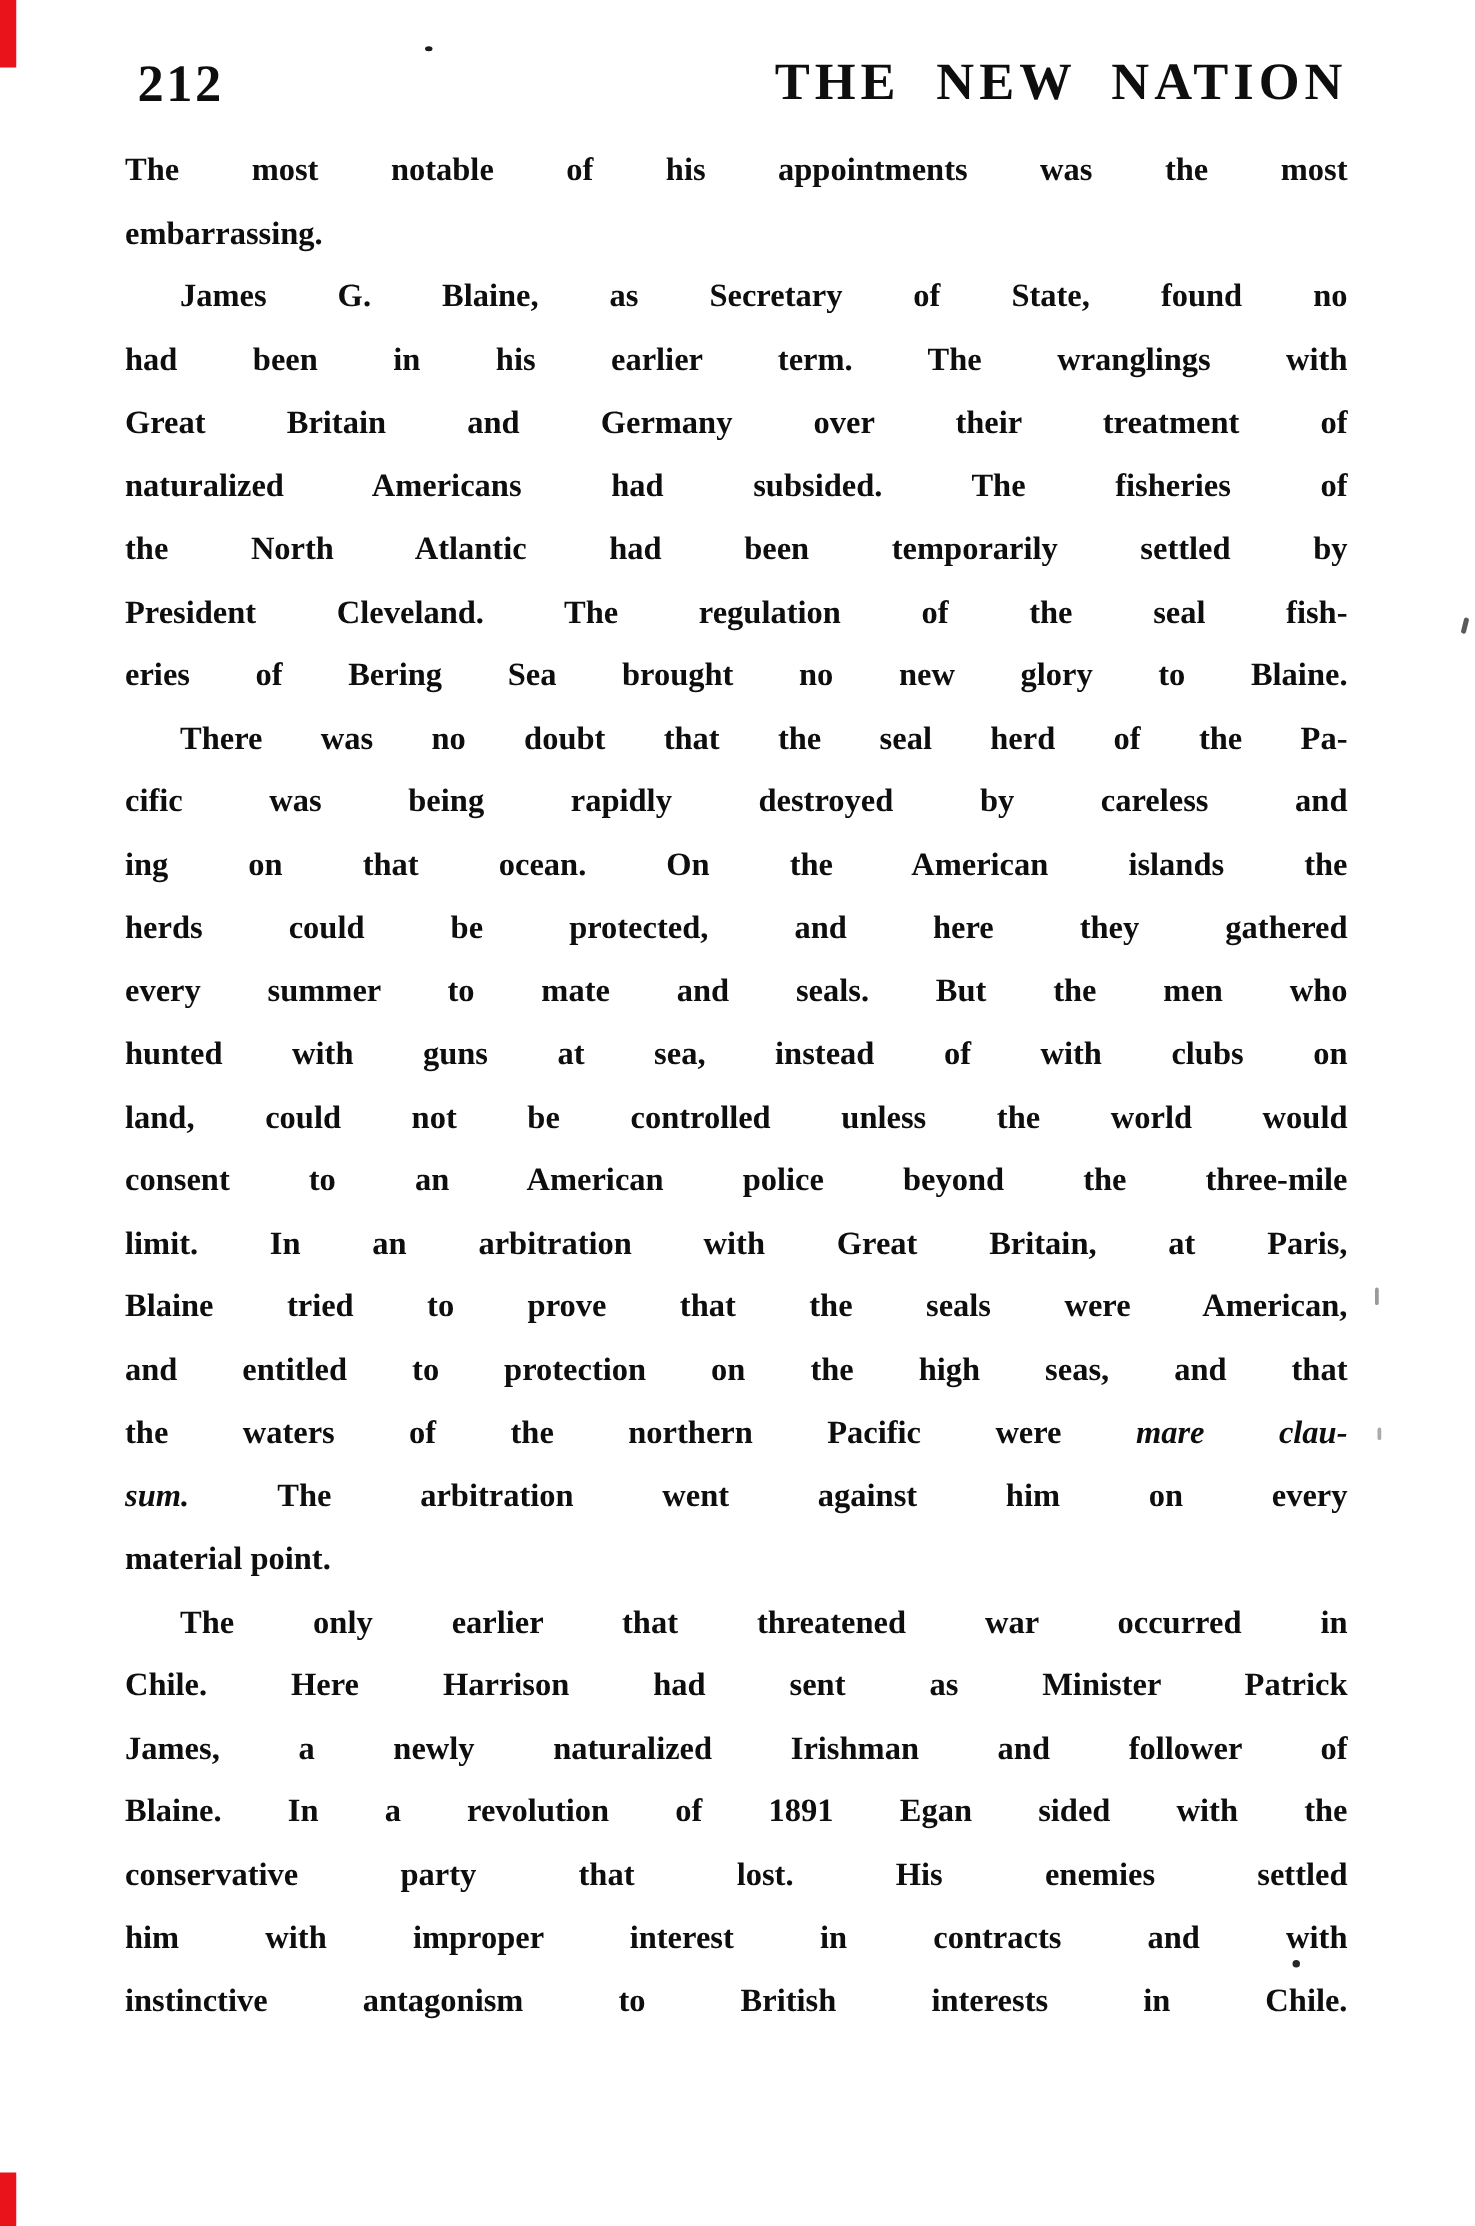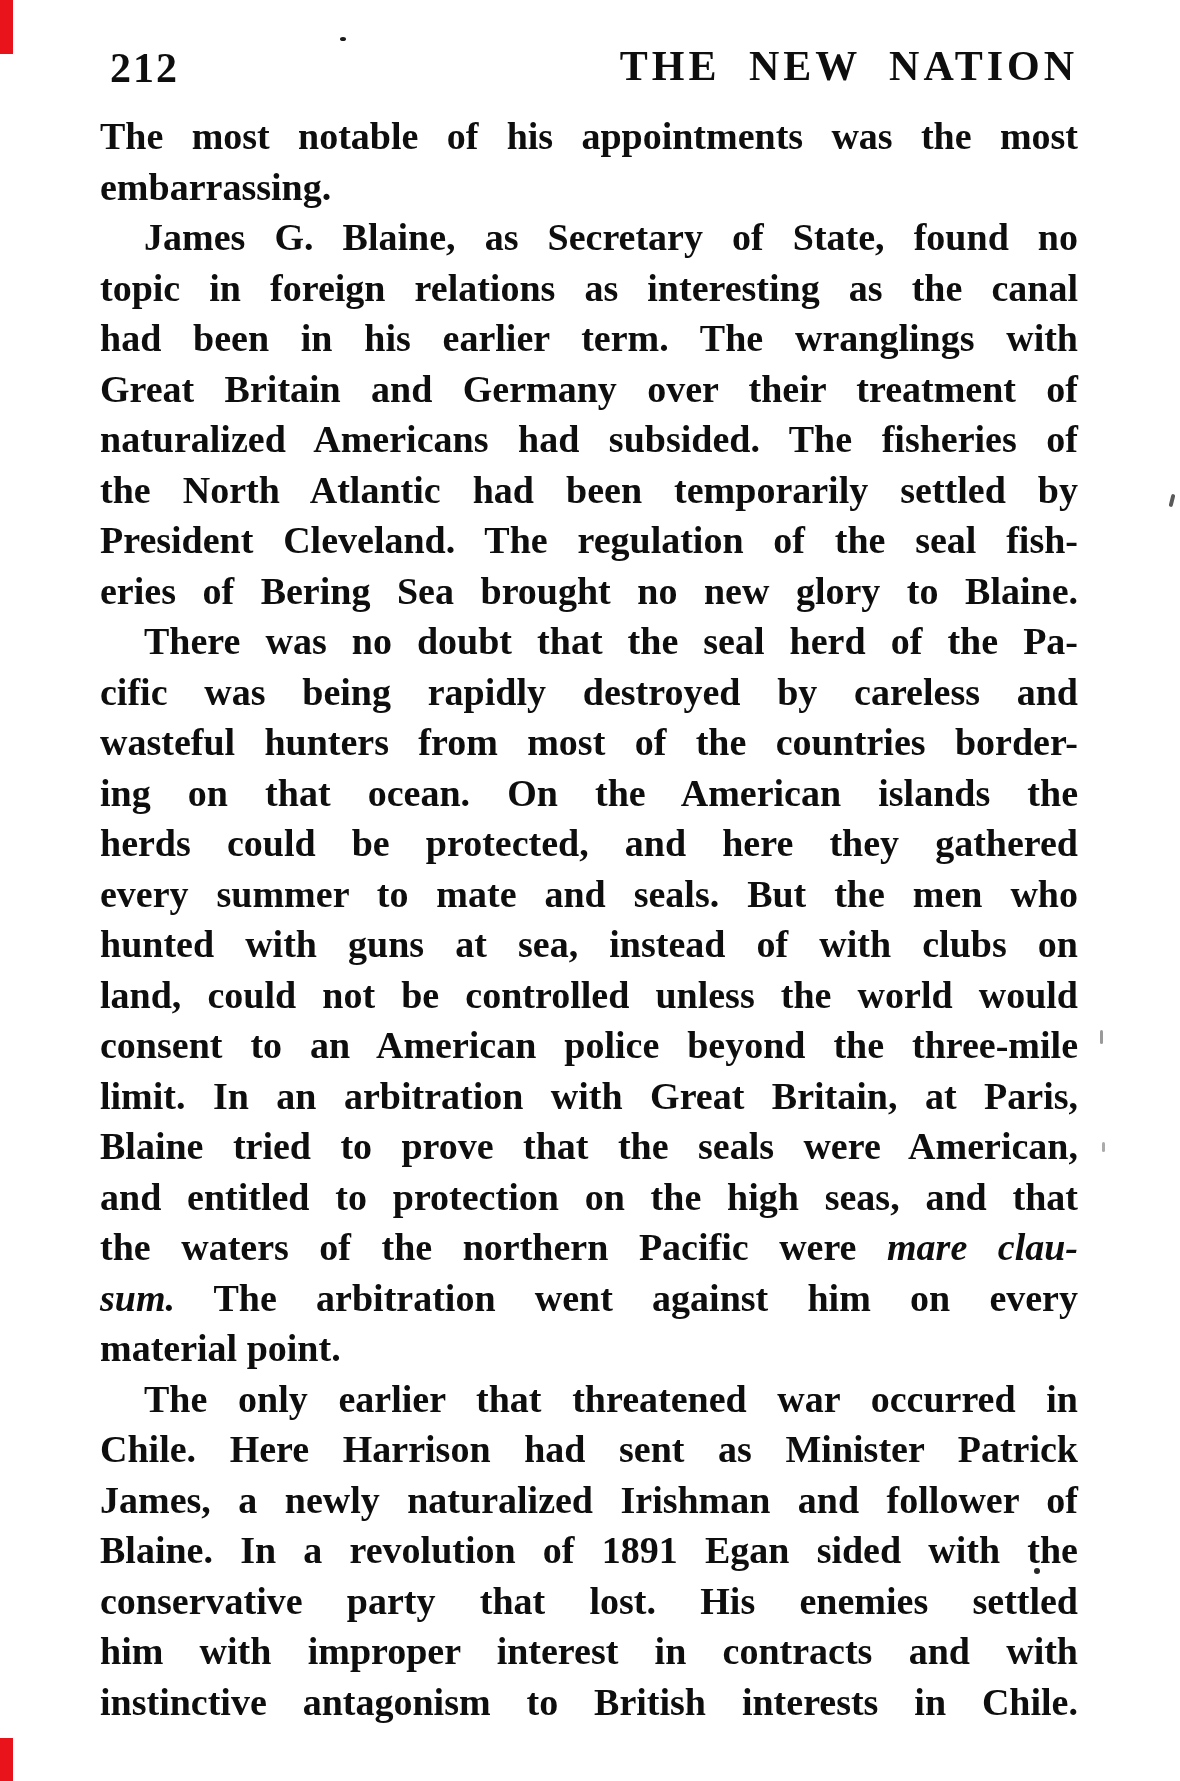--- a/index.html
+++ b/index.html
@@ -24,21 +24,21 @@
     text-indent:28px;
     font-size:42px; font-weight:bold;
     letter-spacing:4px; word-spacing:14px;
     white-space:nowrap;
   }
   .text-block {
     position:absolute;
     top:111px; left:100px; width:978px;
   }
   .line {
-    font-size:38px;
+    font-size:26px;
     line-height:50.5px;
     height:50.5px;
     font-weight:bold;
     text-align:justify;
     text-align-last:justify;
     white-space:normal;
     overflow:visible;
   }
   .line.short { text-align-last:left;font-family:Liberation Serif, serif; }
   .line.indent { text-indent:44px; }
@@ -71,30 +71,28 @@
 
   <div class="header">
     <span class="page-number">212</span>
     <div class="running-title">THE NEW NATION</div>
   </div>
 
   <div class="text-block">
       <div class="line"><span>The most notable of his appointments was the most</span></div>
       <div class="line short"><span>embarrassing.</span></div>
       <div class="line indent"><span>James G. Blaine, as Secretary of State, found no</span></div>
-      <div class="line"><span>topic in foreign relations as interesting as the canal</span></div>
       <div class="line"><span>had been in his earlier term. The wranglings with</span></div>
       <div class="line"><span>Great Britain and Germany over their treatment of</span></div>
       <div class="line"><span>naturalized Americans had subsided. The fisheries of</span></div>
       <div class="line"><span>the North Atlantic had been temporarily settled by</span></div>
       <div class="line"><span>President Cleveland. The regulation of the seal fish-</span></div>
       <div class="line"><span>eries of Bering Sea brought no new glory to Blaine.</span></div>
       <div class="line indent"><span>There was no doubt that the seal herd of the Pa-</span></div>
       <div class="line"><span>cific was being rapidly destroyed by careless and</span></div>
-      <div class="line"><span>wasteful hunters from most of the countries border-</span></div>
       <div class="line"><span>ing on that ocean. On the American islands the</span></div>
       <div class="line"><span>herds could be protected, and here they gathered</span></div>
       <div class="line"><span>every summer to mate and seals. But the men who</span></div>
       <div class="line"><span>hunted with guns at sea, instead of with clubs on</span></div>
       <div class="line"><span>land, could not be controlled unless the world would</span></div>
       <div class="line"><span>consent to an American police beyond the three-mile</span></div>
       <div class="line"><span>limit. In an arbitration with Great Britain, at Paris,</span></div>
       <div class="line"><span>Blaine tried to prove that the seals were American,</span></div>
       <div class="line"><span>and entitled to protection on the high seas, and that</span></div>
       <div class="line"><span>the waters of the northern Pacific were </span><span class="it">mare clau-</span></div>

